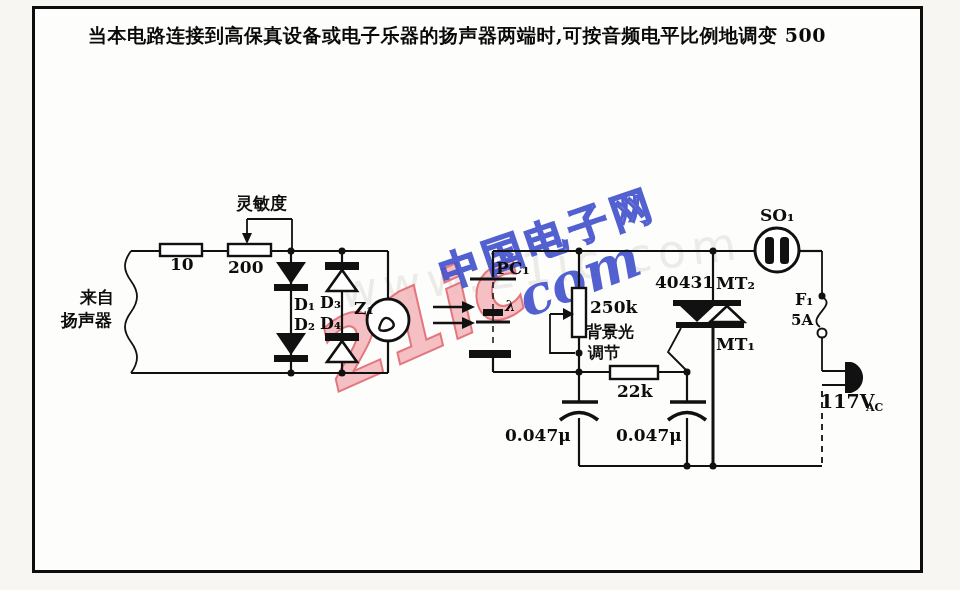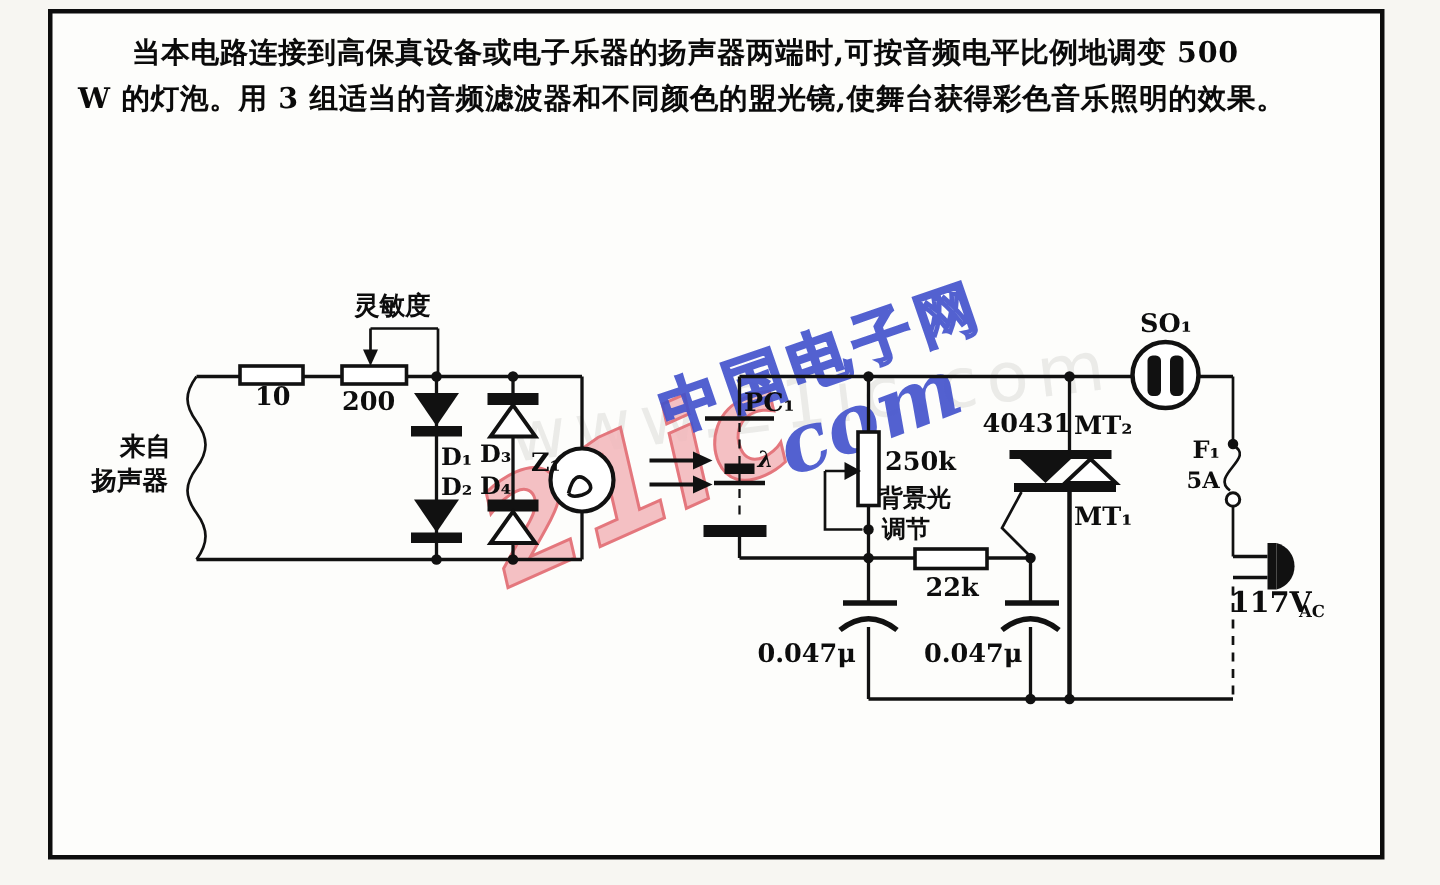--- a/index.html
+++ b/index.html
@@ -23,21 +23,20 @@
 </style>
 </head>
 <body>
 
 <div class="stage">
 
   <div class="frame"></div>
 
   <div class="desc">
     <div class="l1">当本电路连接到高保真设备或电子乐器的扬声器两端时,可按音频电平比例地调变 500</div>
-    <div class="l2">W 的灯泡。用 3 组适当的音频滤波器和不同颜色的盟光镜,使舞台获得彩色音乐照明的效果。</div>
   </div>
 
   <svg class="circ" width="960" height="590" viewBox="0 0 960 590">
 
     <g opacity="0.9">
       <text x="342" y="308" font-size="46" letter-spacing="6" opacity="0.20" font-family="DejaVu Sans, sans-serif" transform="rotate(-7 342 308)" fill="#9a9a96">www.21ic.com</text>
       <text x="338" y="392" font-size="92" font-weight="bold" font-style="italic" stroke="#dd4f58" stroke-width="2" opacity="0.85" font-family="DejaVu Sans, sans-serif" transform="rotate(-24 338 392)" fill="#f1aeb3">21ic</text>
       <text x="446" y="288" font-size="40" font-weight="bold" letter-spacing="5" fill="#ffffff" fill-opacity="0.12" stroke="#2d3fc7" stroke-width="1.8" opacity="0.9" font-family="DejaVu Sans, sans-serif" transform="rotate(-19 446 288)">中国电子网</text>
       <text x="527" y="318" font-size="54" font-style="italic" font-weight="bold" opacity="0.9" font-family="DejaVu Serif, serif" transform="rotate(-21 527 318)" fill="#2d3fc7">com</text>
     </g>

